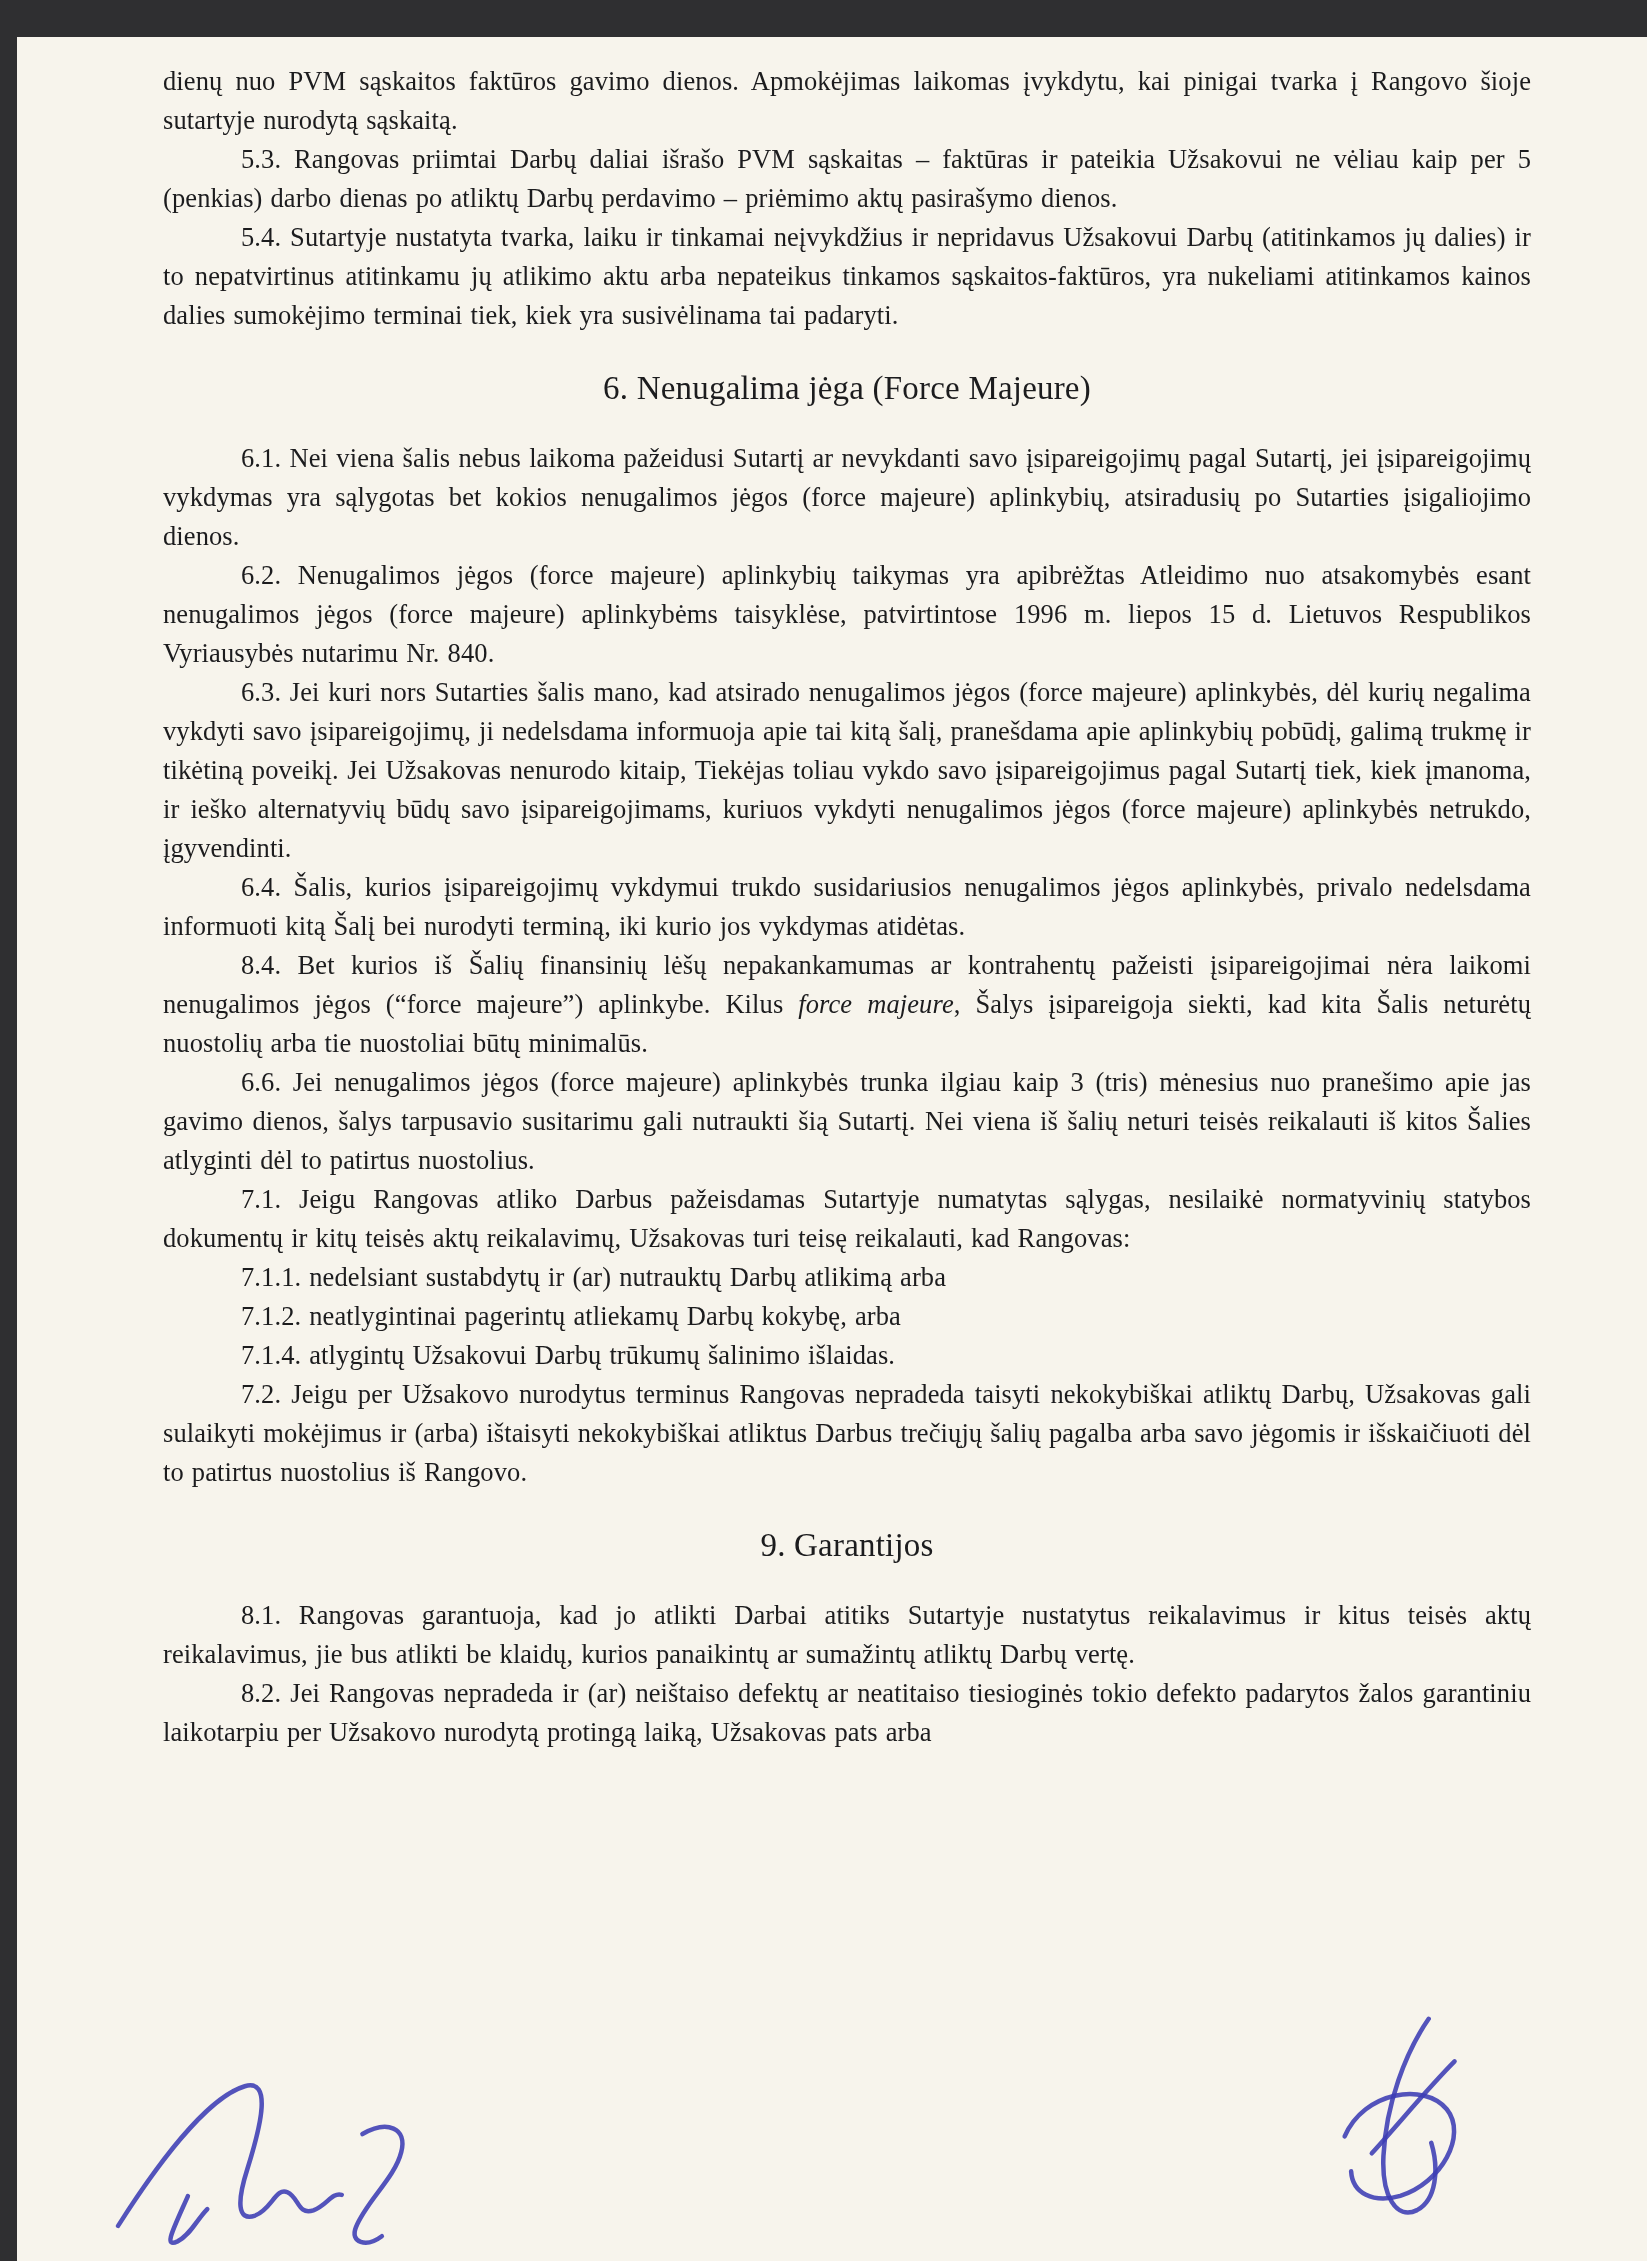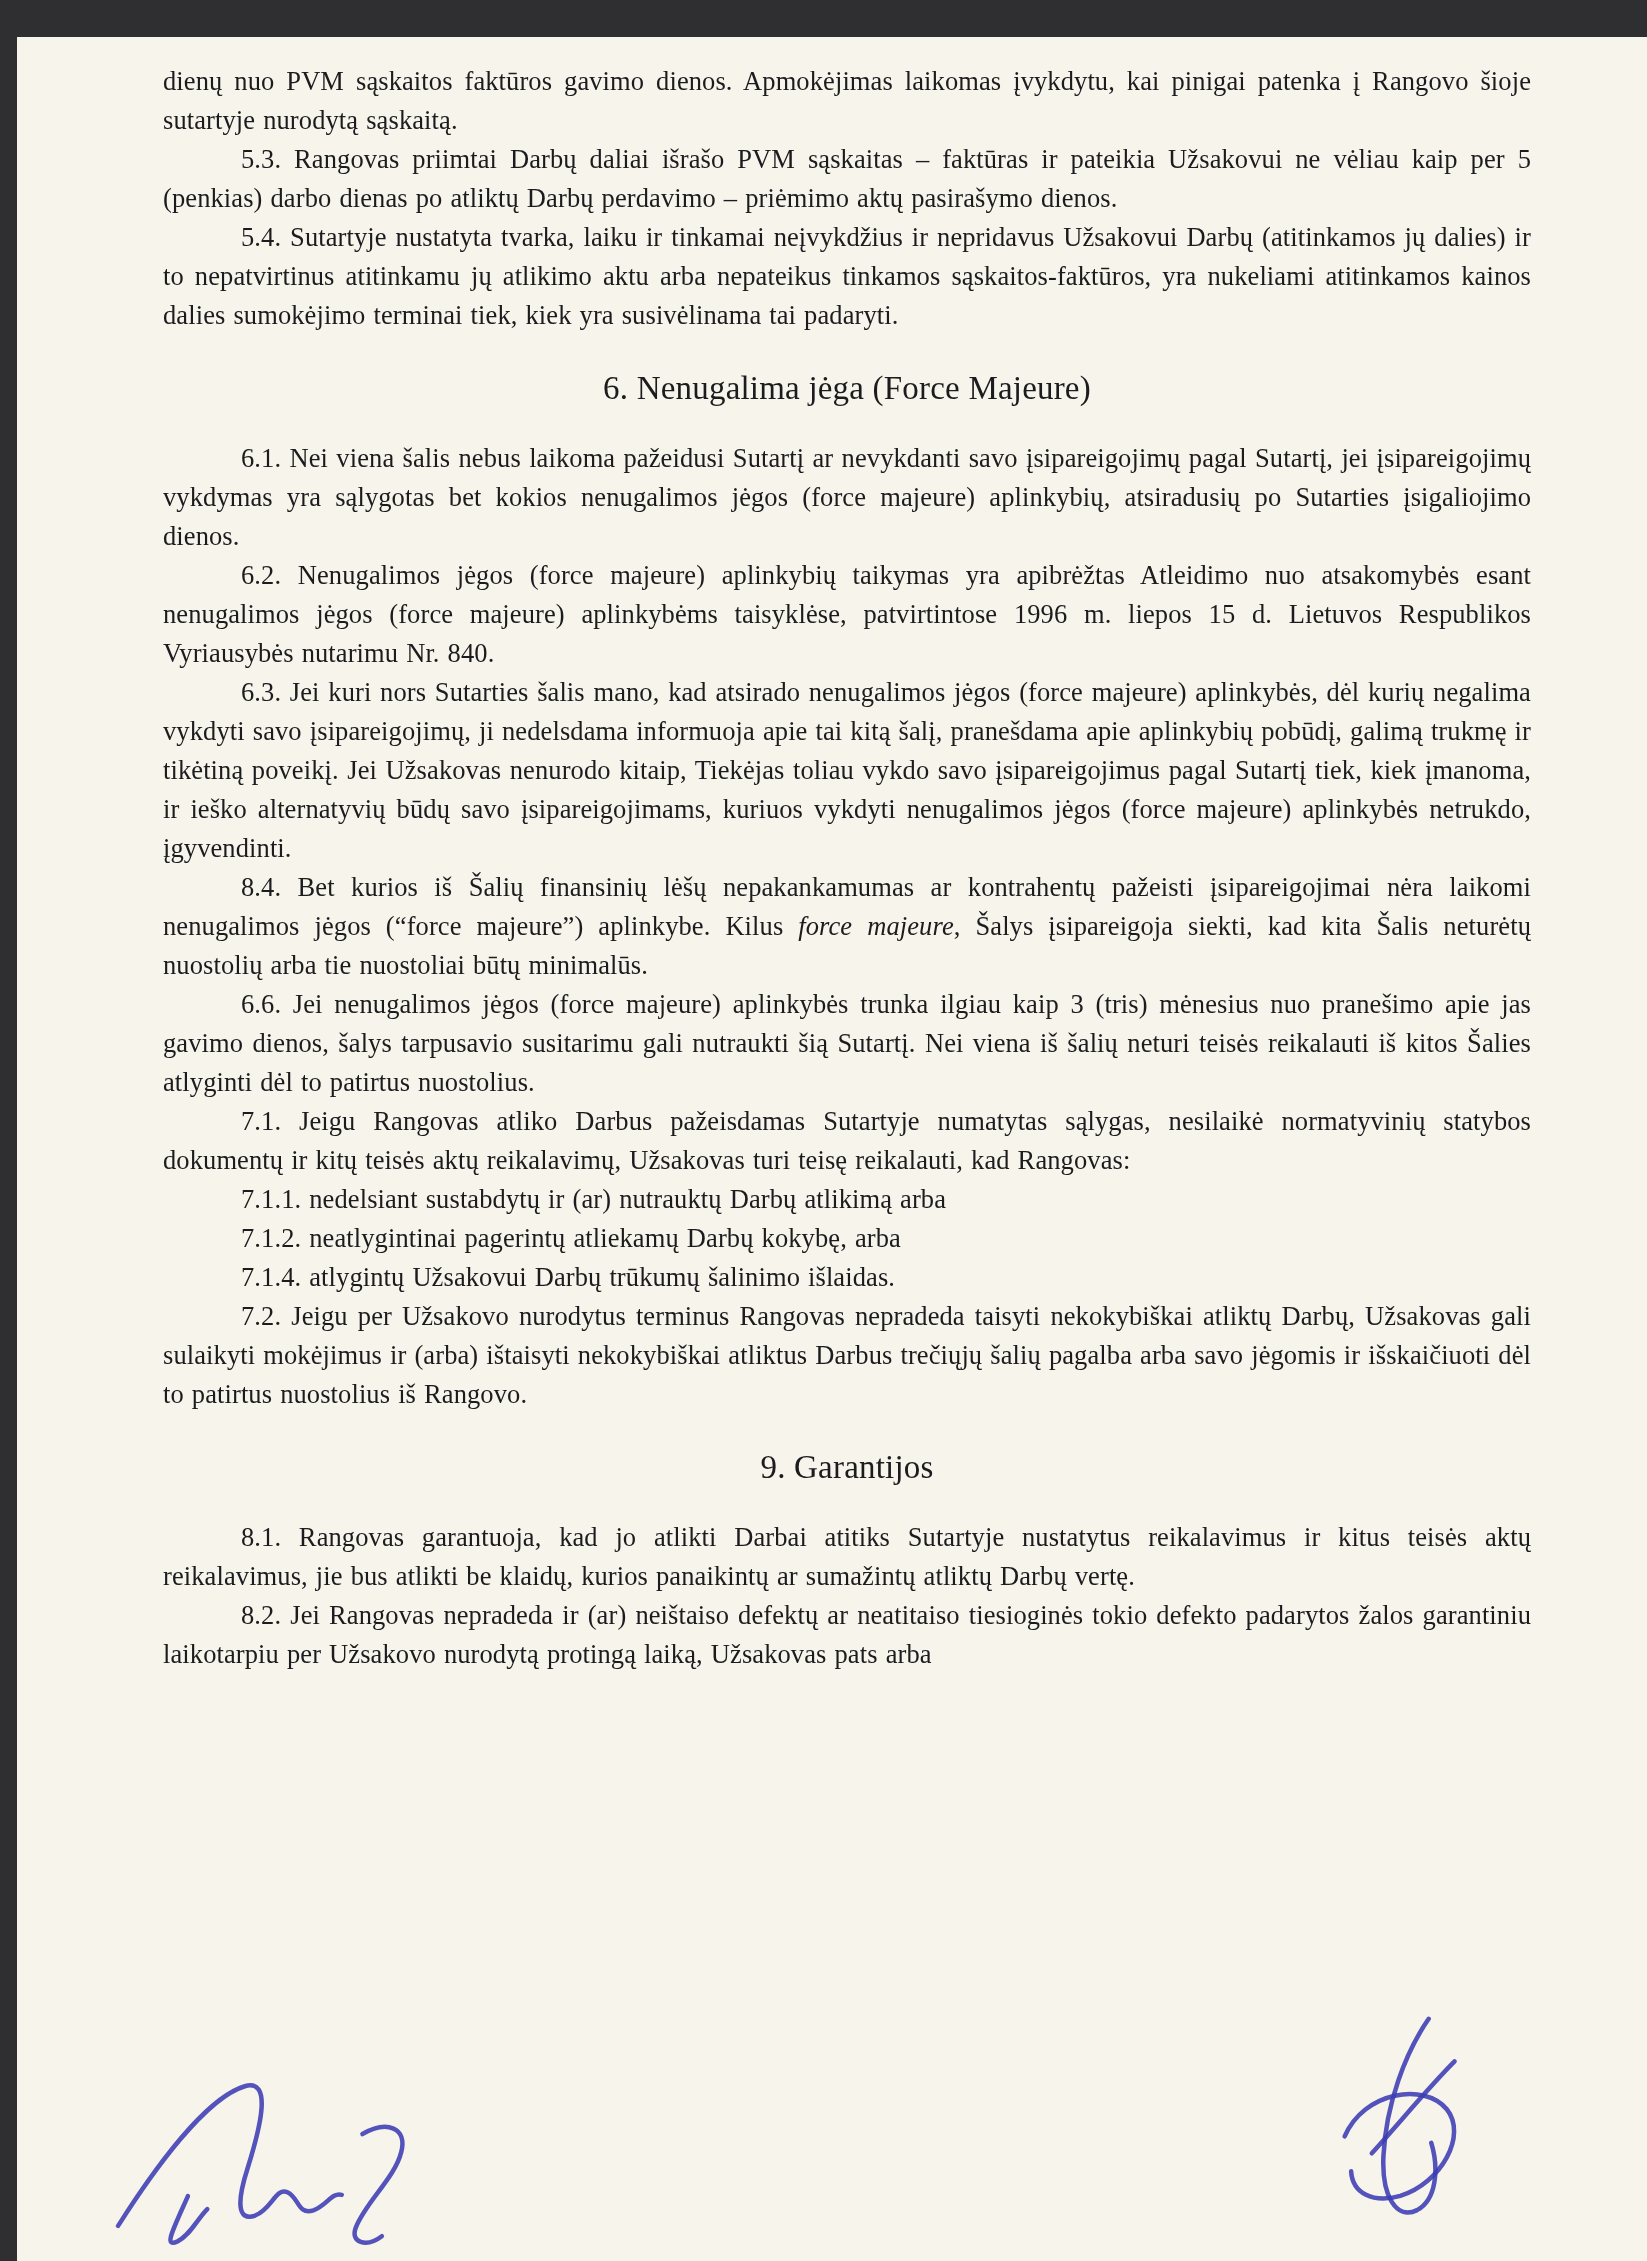--- a/index.html
+++ b/index.html
@@ -49,29 +49,30 @@
   .sig-right{left:1302px;top:2007px;width:181px;height:233px;}
 </style>
 </head>
 <body>
 
 <div class="scan">
   <div class="scan-edge-top"></div>
   <div class="scan-edge-left"></div>
 
   <div class="page">
-    <p class="para no-indent">dienų nuo PVM sąskaitos faktūros gavimo dienos. Apmokėjimas laikomas įvykdytu, kai pinigai patenka į Rangovo šioje sutartyje nurodytą sąskaitą.</p>
+    <p class="para no-indent">dienų nuo PVM sąskaitos faktūros gavimo dienos. Apmokėjimas laikomas įvykdytu, kai pinigai tvarka į Rangovo šioje sutartyje nurodytą sąskaitą.</p>
     <p class="para">5.3. Rangovas priimtai Darbų daliai išrašo PVM sąskaitas – faktūras ir pateikia Užsakovui ne vėliau kaip per 5 (penkias) darbo dienas po atliktų Darbų perdavimo – priėmimo aktų pasirašymo dienos.</p>
     <p class="para">5.4. Sutartyje nustatyta tvarka, laiku ir tinkamai neįvykdžius ir nepridavus Užsakovui Darbų (atitinkamos jų dalies) ir to nepatvirtinus atitinkamu jų atlikimo aktu arba nepateikus tinkamos sąskaitos-faktūros, yra nukeliami atitinkamos kainos dalies sumokėjimo terminai tiek, kiek yra susivėlinama tai padaryti.</p>
 
     <h2 class="heading">6. Nenugalima jėga (Force Majeure)</h2>
 
     <p class="para">6.1. Nei viena šalis nebus laikoma pažeidusi Sutartį ar nevykdanti savo įsipareigojimų pagal Sutartį, jei įsipareigojimų vykdymas yra sąlygotas bet kokios nenugalimos jėgos (force majeure) aplinkybių, atsiradusių po Sutarties įsigaliojimo dienos.</p>
     <p class="para">6.2. Nenugalimos jėgos (force majeure) aplinkybių taikymas yra apibrėžtas Atleidimo nuo atsakomybės esant nenugalimos jėgos (force majeure) aplinkybėms taisyklėse, patvirtintose 1996 m. liepos 15 d. Lietuvos Respublikos Vyriausybės nutarimu Nr. 840.</p>
     <p class="para">6.3. Jei kuri nors Sutarties šalis mano, kad atsirado nenugalimos jėgos (force majeure) aplinkybės, dėl kurių negalima vykdyti savo įsipareigojimų, ji nedelsdama informuoja apie tai kitą šalį, pranešdama apie aplinkybių pobūdį, galimą trukmę ir tikėtiną poveikį. Jei Užsakovas nenurodo kitaip, Tiekėjas toliau vykdo savo įsipareigojimus pagal Sutartį tiek, kiek įmanoma, ir ieško alternatyvių būdų savo įsipareigojimams, kuriuos vykdyti nenugalimos jėgos (force majeure) aplinkybės netrukdo, įgyvendinti.</p>
+    <p class="para">6.4. Šalis, kurios įsipareigojimų vykdymui trukdo susidariusios nenugalimos jėgos aplinkybės, privalo nedelsdama informuoti kitą Šalį bei nurodyti terminą, iki kurio jos vykdymas atidėtas.</p>
     <p class="para"><span>8.4. Bet kurios iš Šalių finansinių lėšų nepakankamumas ar kontrahentų pažeisti įsipareigojimai nėra laikomi nenugalimos jėgos (“force majeure”) aplinkybe. Kilus </span><em>force majeure</em><span>, Šalys įsipareigoja siekti, kad kita Šalis neturėtų nuostolių arba tie nuostoliai būtų minimalūs.</span></p>
     <p class="para">6.6. Jei nenugalimos jėgos (force majeure) aplinkybės trunka ilgiau kaip 3 (tris) mėnesius nuo pranešimo apie jas gavimo dienos, šalys tarpusavio susitarimu gali nutraukti šią Sutartį. Nei viena iš šalių neturi teisės reikalauti iš kitos Šalies atlyginti dėl to patirtus nuostolius.</p>
 
 
     <p class="para">7.1. Jeigu Rangovas atliko Darbus pažeisdamas Sutartyje numatytas sąlygas, nesilaikė normatyvinių statybos dokumentų ir kitų teisės aktų reikalavimų, Užsakovas turi teisę reikalauti, kad Rangovas:</p>
     <p class="para sub">7.1.1. nedelsiant sustabdytų ir (ar) nutrauktų Darbų atlikimą arba</p>
     <p class="para sub">7.1.2. neatlygintinai pagerintų atliekamų Darbų kokybę, arba</p>
     <p class="para sub">7.1.4. atlygintų Užsakovui Darbų trūkumų šalinimo išlaidas.</p>
     <p class="para">7.2. Jeigu per Užsakovo nurodytus terminus Rangovas nepradeda taisyti nekokybiškai atliktų Darbų, Užsakovas gali sulaikyti mokėjimus ir (arba) ištaisyti nekokybiškai atliktus Darbus trečiųjų šalių pagalba arba savo jėgomis ir išskaičiuoti dėl to patirtus nuostolius iš Rangovo.</p>
 

